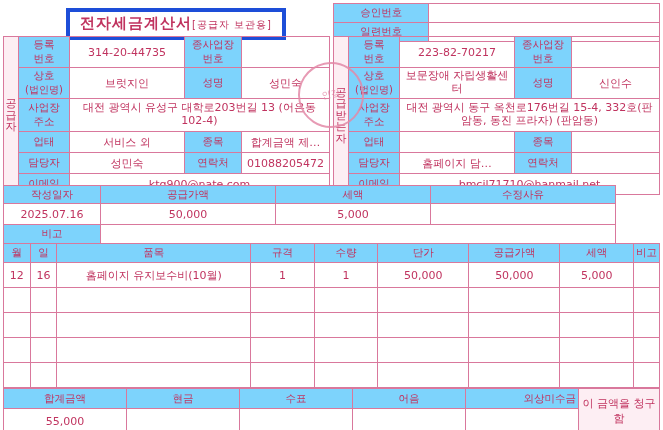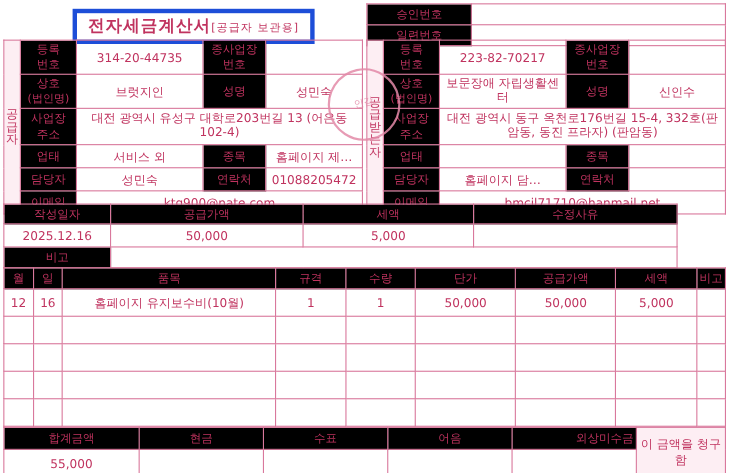--- a/index.html
+++ b/index.html
@@ -16,21 +16,21 @@
   .title{
     font-size:15px;font-weight:bold;color:#c0335f;letter-spacing:1px;
   }
   .title small{font-size:10px;font-weight:normal;}
   .titlebox{
     border:4px solid #1d4ed8;
     display:inline-block;
     padding:2px 10px 3px 10px;
   }
   .hdr{background:#fdeef3;}
-  .lbl{background:#000000;font-size:10.5px;white-space:nowrap;}
+  .lbl{background:#7dd3fc;font-size:10.5px;white-space:nowrap;}
   .vert{
     background:#fdeef3;
     font-size:11px;
     font-weight:normal;
     line-height:1.05;
     width:14px;
     padding:0;
   }
   .vert span{display:block;}
   .small{font-size:10px;}
@@ -104,21 +104,21 @@
     <tr>
       <td class="lbl" style="height:30px;">
         <span>사업장</span><br><span>주소</span>
       </td>
       <td colspan="4" class="wrap">대전 광역시  유성구  대학로203번길  13 (어은동  102-4)</td>
     </tr>
     <tr>
       <td class="lbl" style="height:18px;">업태</td>
       <td>서비스 외</td>
       <td class="lbl">종목</td>
-      <td colspan="2">홈페이지 제…</td>
+      <td colspan="2">합계금액 제…</td>
     </tr>
     <tr>
       <td class="lbl" style="height:18px;">담당자</td>
       <td>성민숙</td>
       <td class="lbl">연락처</td>
       <td colspan="2">01088205472</td>
     </tr>
     <tr>
       <td class="lbl" style="height:18px;">이메일</td>
       <td colspan="4">ktg900@nate.com</td>
@@ -184,21 +184,21 @@
 
   <table style="position:absolute;left:3px;top:185px;width:613px;">
     <tbody>
         <tr>
       <td class="lbl" style="width:92px;height:15px;">작성일자</td>
       <td class="lbl" style="width:170px;">공급가액</td>
       <td class="lbl" style="width:150px;">세액</td>
       <td class="lbl">수정사유</td>
     </tr>
     <tr>
-      <td style="height:18px;">2025.12.16</td>
+      <td style="height:18px;">2025.07.16</td>
       <td>50,000</td>
       <td>5,000</td>
       <td></td>
     </tr>
     <tr>
       <td class="lbl" style="height:16px;">비고</td>
       <td colspan="3"></td>
     </tr>
   </tbody>
     </table>

